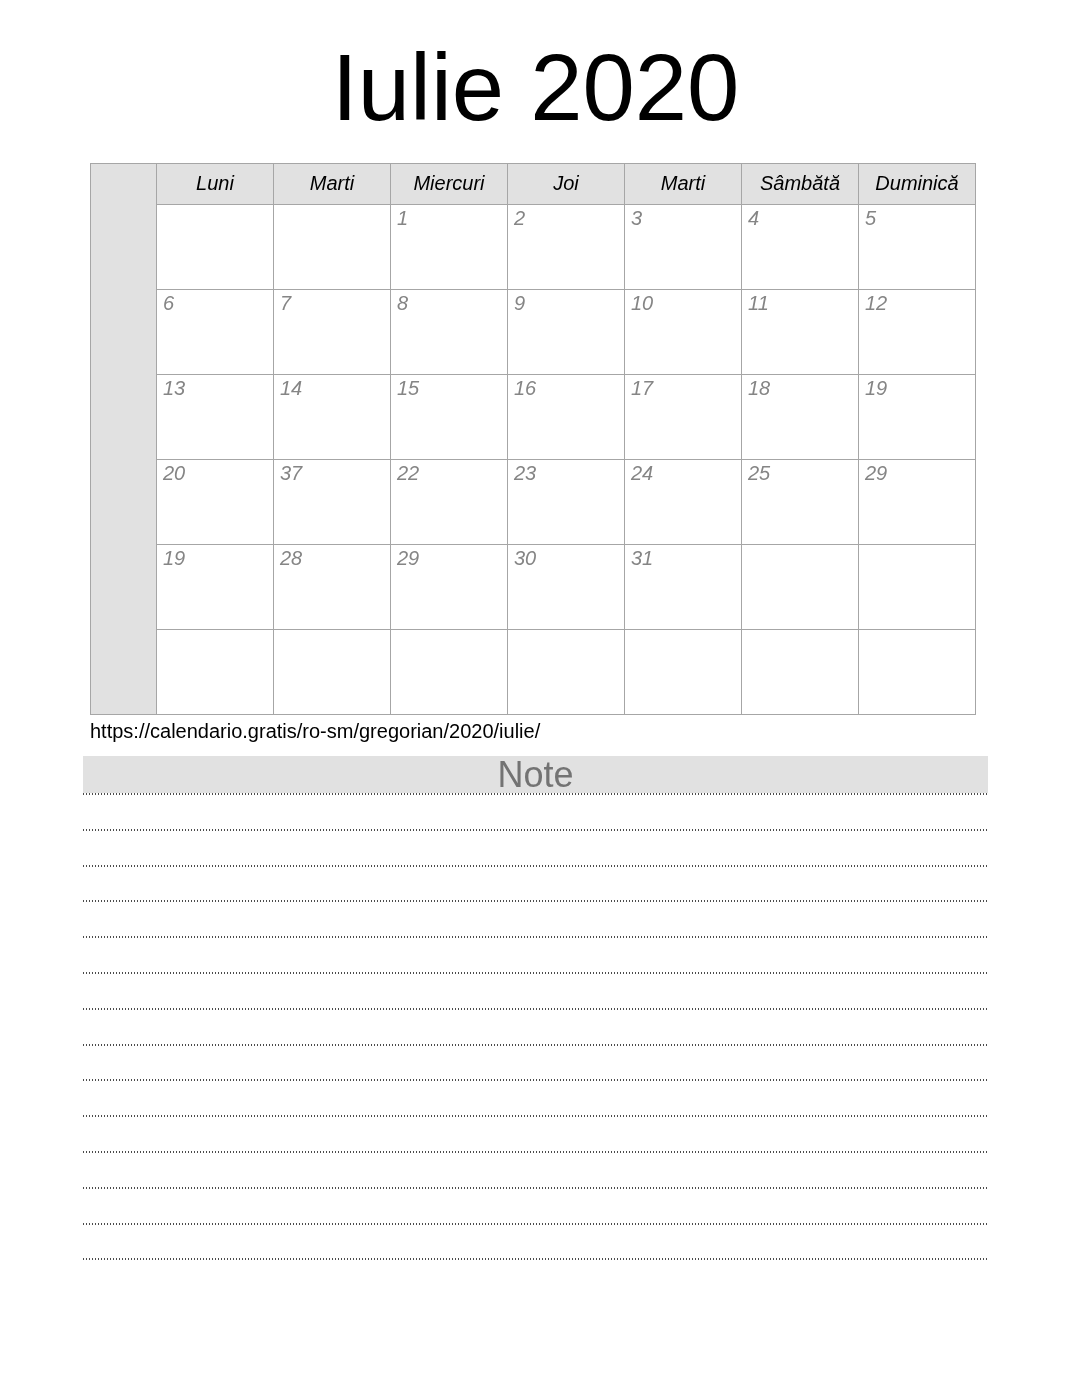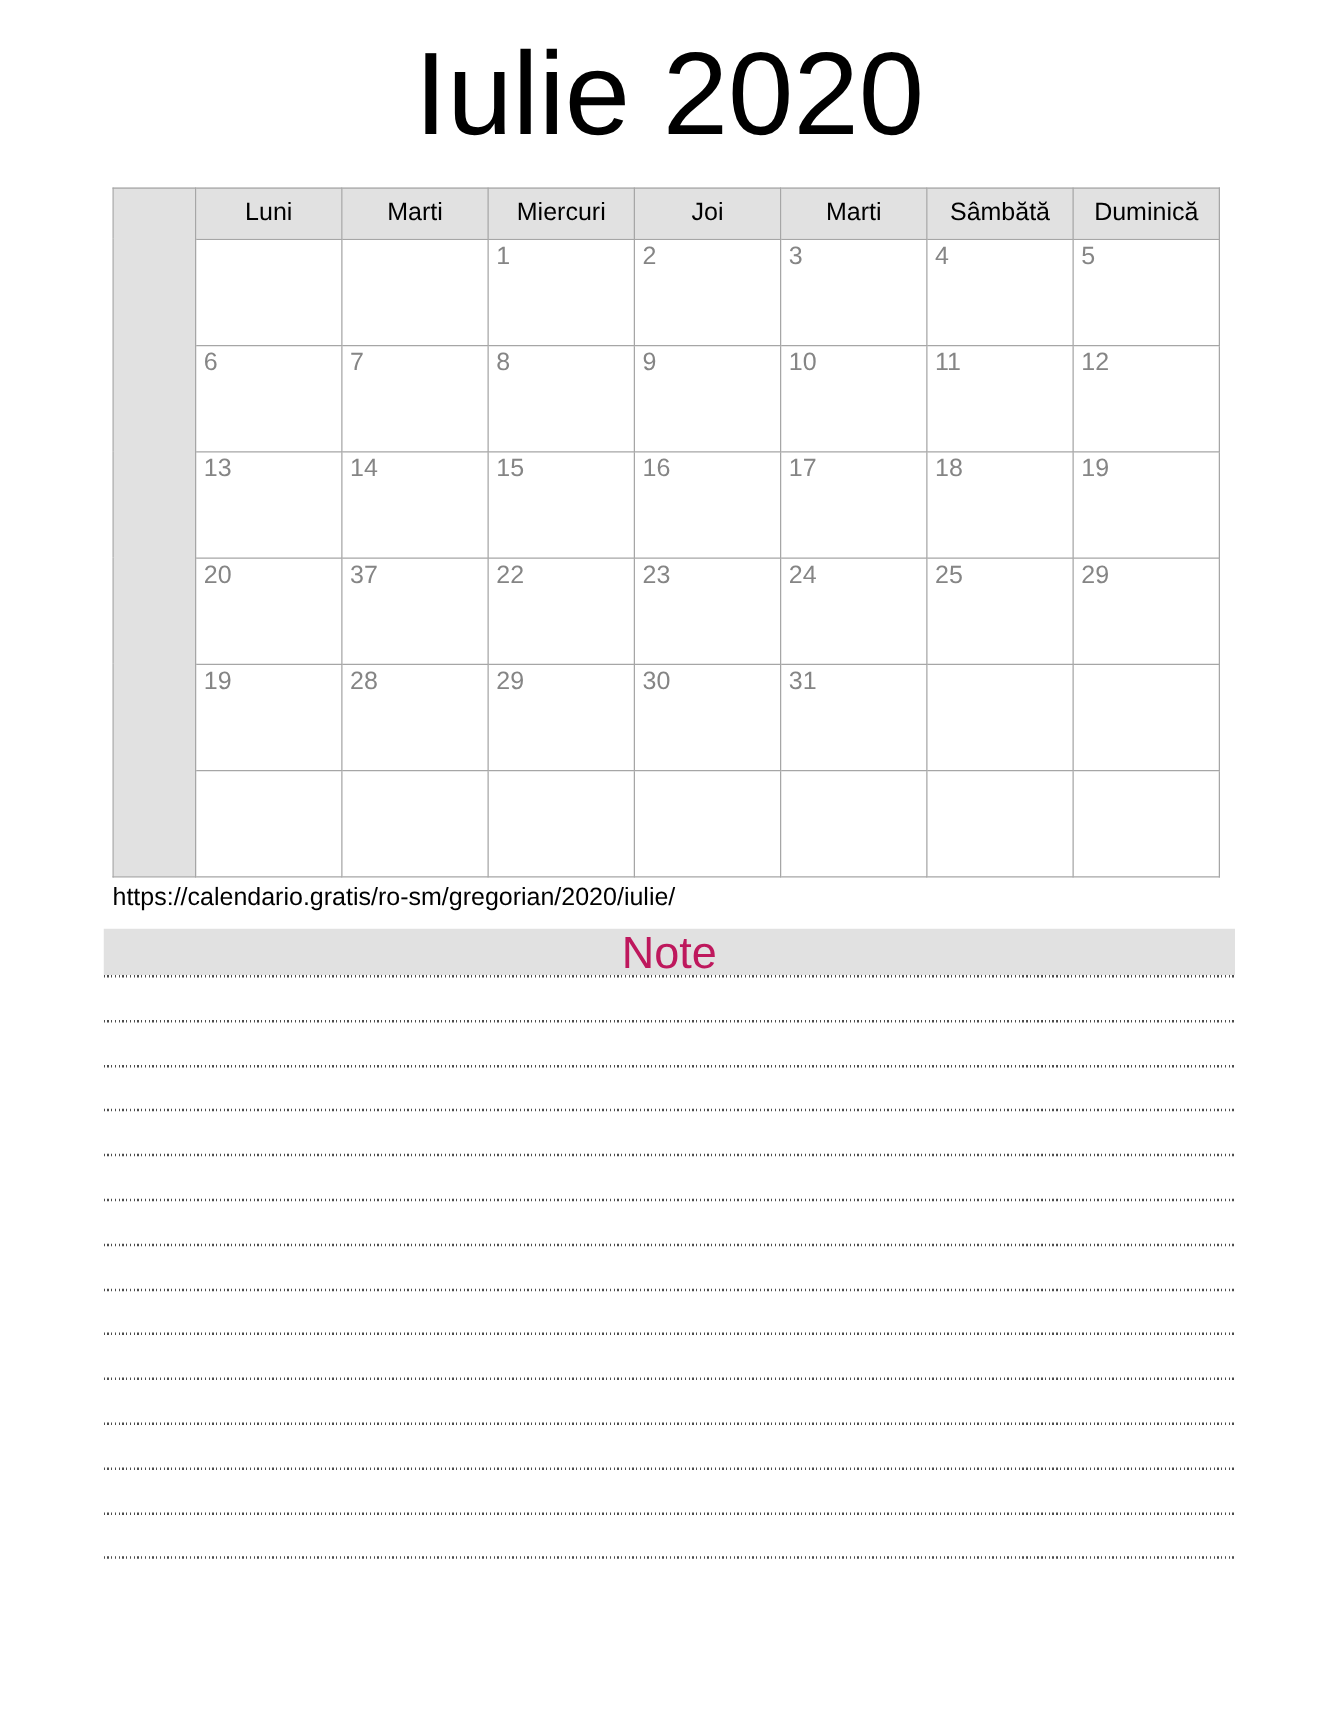--- a/index.html
+++ b/index.html
@@ -11,35 +11,36 @@
     width: 1071px;
     height: 1386px;
     font-family: "Liberation Sans", sans-serif;
     color: #000;
     overflow: hidden;
   }
 
   
   .page-title {
     margin: 0;
-    padding-top: 20px;
+    padding-top: 33px;
     text-align: center;
     font-size: 94px;
     font-weight: 400;
     line-height: 1.17;
     letter-spacing: 0;
     color: #000;
   }
 
   
   table.cal {
     border-collapse: collapse;
     table-layout: fixed;
     width: 886px;
     margin: 20px 0 0 90px;
+    font-style: italic;
   }
   table.cal col.c-gutter { width: 66px; }
   table.cal td, table.cal th {
     border: 1px solid var(--grid-border, #a6a6a6);
     box-sizing: border-box;
   }
   td.gutter {
     background: var(--header-fill, #e1e1e1);
   }
   th.day {
@@ -74,21 +75,21 @@
     width: 905px;
   }
   .notes-header {
     height: 37px;
     background: var(--note-band-fill, #e1e1e1);
     text-align: center;
   }
   .notes-header .notes-title {
     font-size: 36px;
     line-height: 37px;
-    color: #be185d;
+    color: #737373;
   }
   .rule {
     width: 100%;
     height: 2px;
     background-image: repeating-linear-gradient(
       90deg,
       var(--ruled-line, #4c4c4c) 0, var(--ruled-line, #4c4c4c) 1px,
       transparent 1px, transparent 3px
     );
   }

